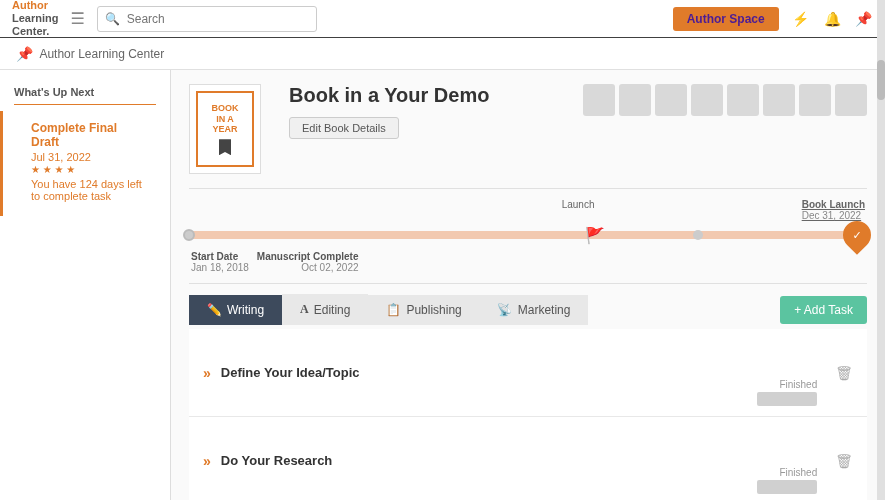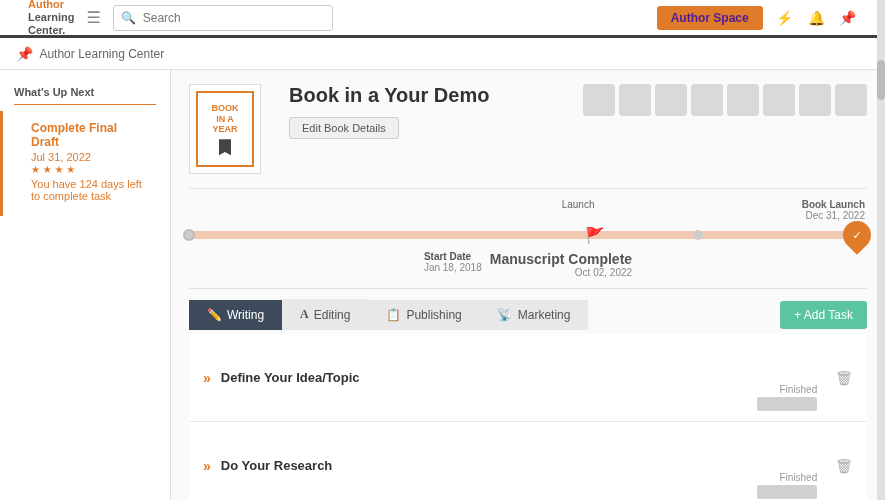--- a/index.html
+++ b/index.html
@@ -4,22 +4,22 @@
   <style>
     * { box-sizing: border-box; margin: 0; padding: 0; }
     body { font-family: Arial, sans-serif; font-size: 13px; background: #f5f5f5; width: 885px; height: 500px; overflow: hidden; }
 
     
     .header {
       background: #fff;
       height: 38px;
       display: flex;
       align-items: center;
-      padding: 0 28px;
-      border-bottom: 3px solid #404040;
+      padding: 0 12px;
+      border-bottom: 1px solid #404040;
       gap: 12px;
     }
     .logo-text { font-size: 11px; font-weight: bold; color: #555; line-height: 1.2; }
     .logo-text span { color: #e07b2a; display: block; }
     .hamburger-icon { font-size: 16px; color: #888; cursor: pointer; }
     .search-bar {
       flex: 1;
       max-width: 220px;
       height: 26px;
       border: 1px solid #ccc;
@@ -197,21 +197,21 @@
     .timeline-marker-mid {
       position: absolute;
       left: 75%;
       top: 50%;
       transform: translate(-50%, -50%);
       width: 10px;
       height: 10px;
       background: #ccc;
       border-radius: 50%;
     }
-    .timeline-dates { display: flex; justify-content: center; font-size: 10px; color: #888; padding: 0 2px; gap: 8px; }
+    .timeline-dates { display: flex; justify-content: flex-start; font-size: 10px; color: #888; padding: 0 2px; gap: 8px; }
 
     
     .tabs-section { margin-top: 8px; }
     .tabs-bar { display: flex; align-items: center; gap: 0; }
     .tab {
       padding: 8px 18px;
       font-size: 12px;
       cursor: pointer;
       border: none;
       background: #e8e8e8;
@@ -340,21 +340,21 @@
           <div class="ph-icon"></div>
           <div class="ph-icon"></div>
           <div class="ph-icon"></div>
         </div>
       </div>
     </div>
 
     <div class="timeline-section">
       <div class="timeline-labels">
         <span style="margin-left:55%;font-size:10px;color:#666;">Launch</span>
-        <div style="text-align:right;">
+        <div style="text-align:left;text-decoration:underline;">
           <div style="font-size:10px;color:#666;font-weight:bold;">Book Launch</div>
           <div style="font-size:10px;color:#888;">Dec 31, 2022</div>
         </div>
       </div>
       <div class="timeline-track">
         <div class="timeline-bar-bg">
           <div class="timeline-circle-start"></div>
           <span style="position:absolute;left:60%;top:50%;transform:translate(-50%,-50%);font-size:16px;">🚩</span>
           <div class="timeline-marker-mid"></div>
           <div style="position:absolute;right:-4px;top:50%;transform:translateY(-50%);">
@@ -363,21 +363,21 @@
             </div>
           </div>
         </div>
       </div>
       <div class="timeline-dates">
         <div>
           <div style="font-weight:bold;font-size:10px;color:#555;">Start Date</div>
           <div style="font-size:10px;color:#888;">Jan 18, 2018</div>
         </div>
         <div style="text-align:right;">
-          <div style="font-weight:bold;font-size:14px;color:#555;">Manuscript Complete</div>
+          <div style="font-weight:bold;font-size:10px;color:#555;">Manuscript Complete</div>
           <div style="font-size:10px;color:#888;">Oct 02, 2022</div>
         </div>
       </div>
     </div>
 
     <div class="tabs-section">
       <div class="tabs-bar">
         <button class="tab active">
           <span class="tab-icon">✏️</span>
           <span>Writing</span>

